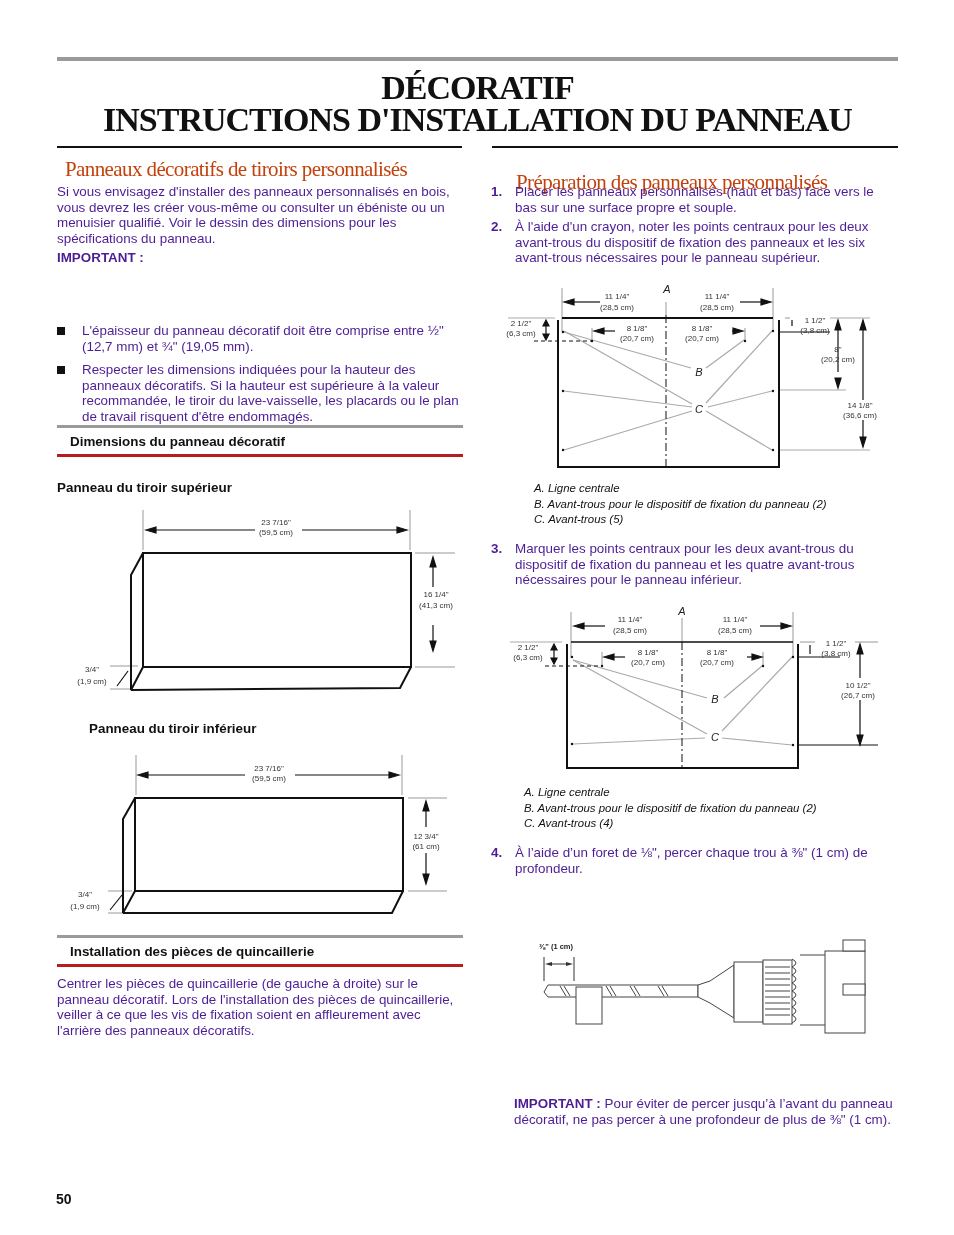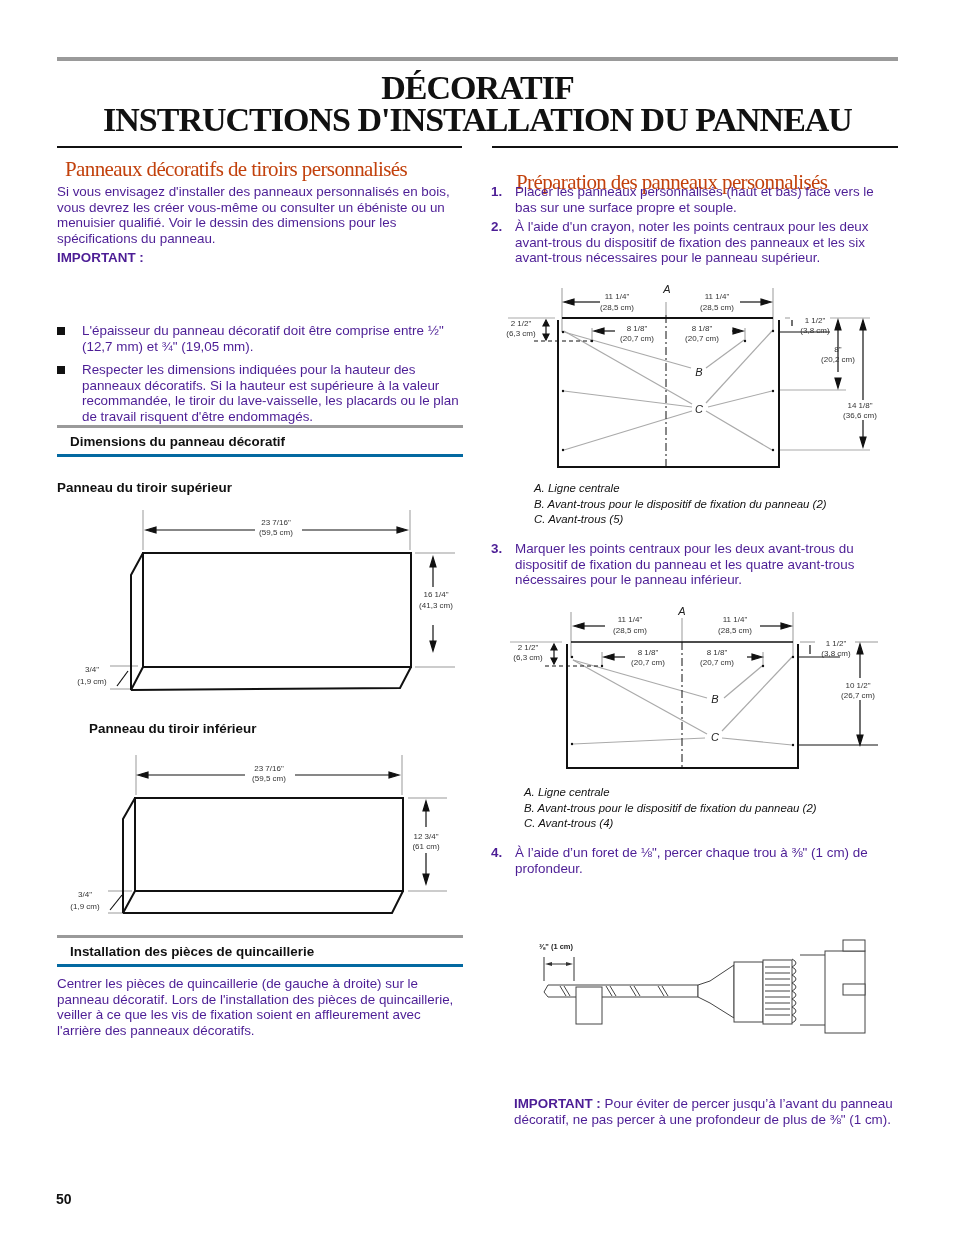--- a/index.html
+++ b/index.html
@@ -7,21 +7,21 @@
   .abs{position:absolute;}
   .toprule{left:57px;top:57px;width:841px;height:4px;background:#9a9a9a;}
   .title{left:57px;top:72px;width:841px;text-align:center;font-family:"Liberation Serif",serif;font-weight:bold;font-size:34px;line-height:32px;letter-spacing:-1px;color:#111;}
   .colrule{height:2px;background:#111;}
   .h2{font-family:"Liberation Serif",serif;font-size:21px;color:#c2410c;letter-spacing:-0.6px;white-space:nowrap;}
   .p{font-size:13.4px;line-height:15.6px;color:#4c1d95;}
   .bold{font-weight:bold;}
   ul.bul{list-style:none;margin:0;padding:0;}
   ul.bul li{position:relative;padding-left:25px;margin-bottom:8px;}
   ul.bul li .sq{position:absolute;left:0;top:4px;width:8px;height:8px;background:#111;}
-  .secbar{border-top:3px solid #9a9a9a;border-bottom:3px solid #0369a1;height:26px;}
+  .secbar{border-top:3px solid #9a9a9a;border-bottom:3px solid #b91c1c;height:26px;}
   .secbar span{position:absolute;left:13px;top:6px;font-weight:bold;font-size:13.4px;}
   .subh{font-weight:bold;font-size:13.4px;}
   ol.steps{list-style:none;margin:0;padding:0;}
   ol.steps li{position:relative;padding-left:24px;}
   ol.steps li .num{position:absolute;left:0;top:0;font-weight:bold;}
   .legend{font-style:italic;font-size:11.4px;line-height:15.6px;}
   svg text{font-family:"Liberation Sans",sans-serif;}
 </style>
 </head>
 <body>

